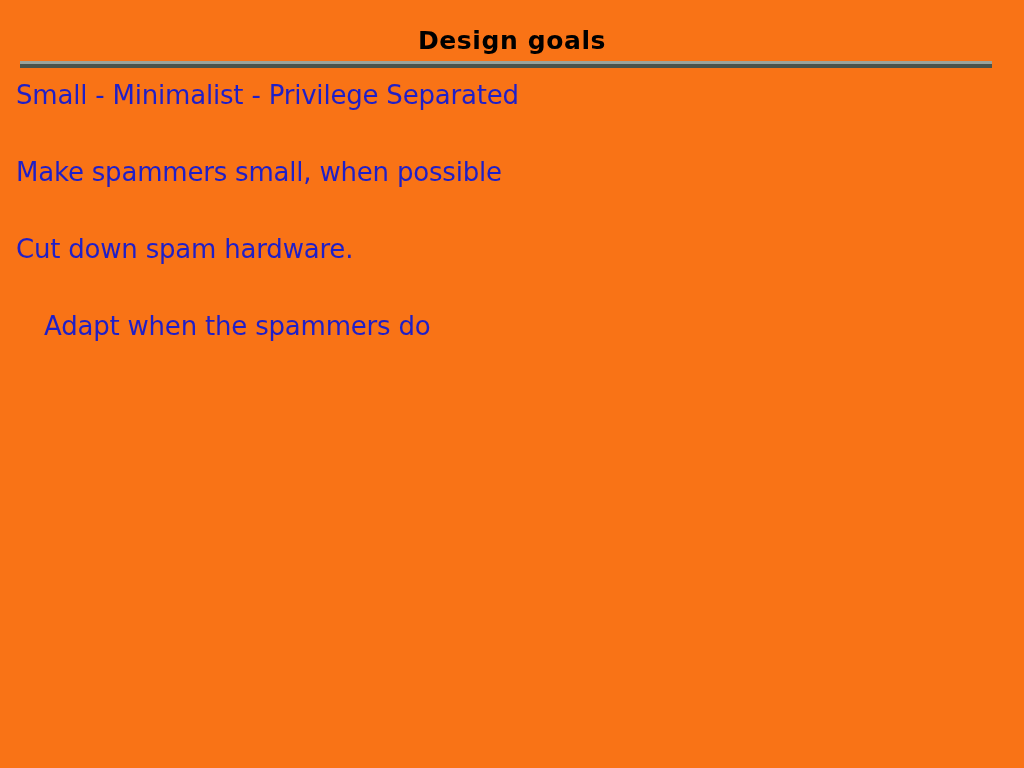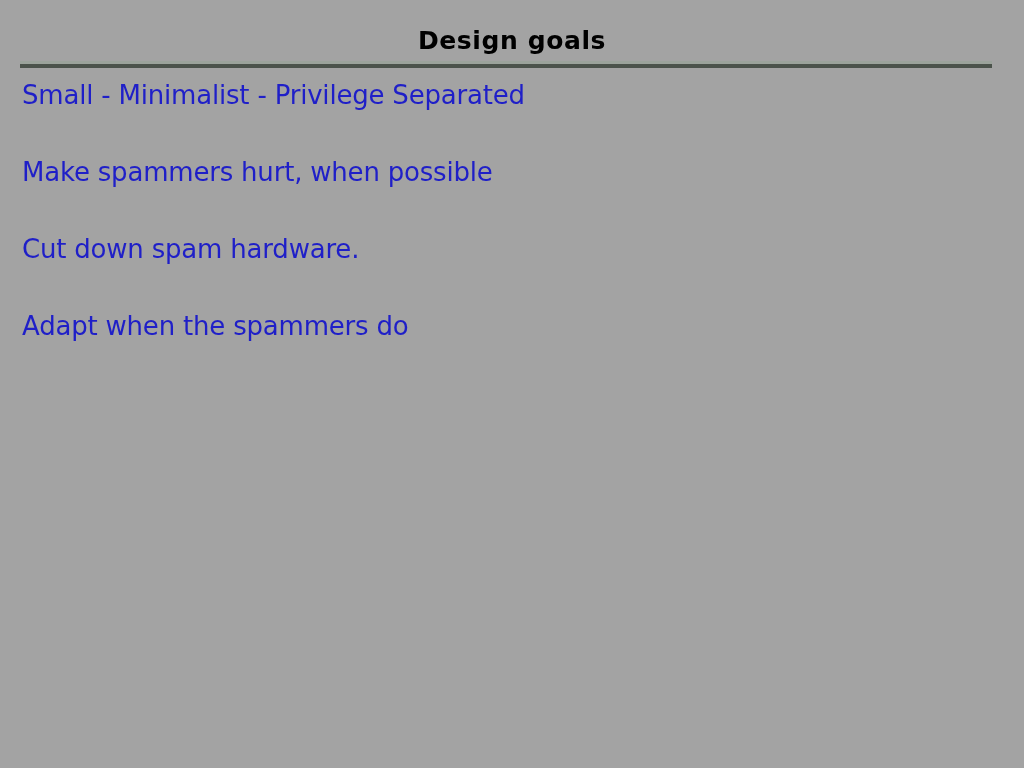--- a/index.html
+++ b/index.html
@@ -12,21 +12,21 @@
     height: 768px;
     background: #f5faf6;
     font-family: "DejaVu Sans", sans-serif;
     overflow: hidden;
   }
 
   .slide {
     position: relative;
     width: 1024px;
     height: 768px;
-    background: #a3a3a3;
+    background: #f97316;
     box-sizing: border-box;
   }
 
   
   .slide-title {
     position: absolute;
     left: 0;
     top: 26px;
     width: 1024px;
     text-align: center;
@@ -52,49 +52,50 @@
     background: #9ba39b;
   }
   .title-rule .rule-bottom {
     height: 4px;
     background: #4b534b;
   }
 
   
   .body-lines {
     position: absolute;
-    left: 22px;
+    left: 16px;
     top: 78px;
     width: 980px;
   }
   .body-line {
     font-family: "DejaVu Sans", sans-serif;
     font-size: 26px;
     line-height: 34px;
     color: #1f1fc8;
     height: 77px;
     white-space: nowrap;
     letter-spacing: -0.2px;
   }
   .body-line:last-child {
     height: auto;
+    margin-left: 28px;
   }
 </style>
 </head>
 <body>
 
 <div class="slide">
 
   <div class="slide-title">Design goals</div>
 
   <div class="title-rule">
     <div class="rule-top"></div>
     <div class="rule-bottom"></div>
   </div>
 
   <div class="body-lines">
     <div class="body-line">Small - Minimalist - Privilege Separated</div>
-    <div class="body-line">Make spammers hurt, when possible</div>
+    <div class="body-line">Make spammers small, when possible</div>
     <div class="body-line">Cut down spam hardware.</div>
     <div class="body-line">Adapt when the spammers do</div>
   </div>
 
 </div>
 
 </body></html>

